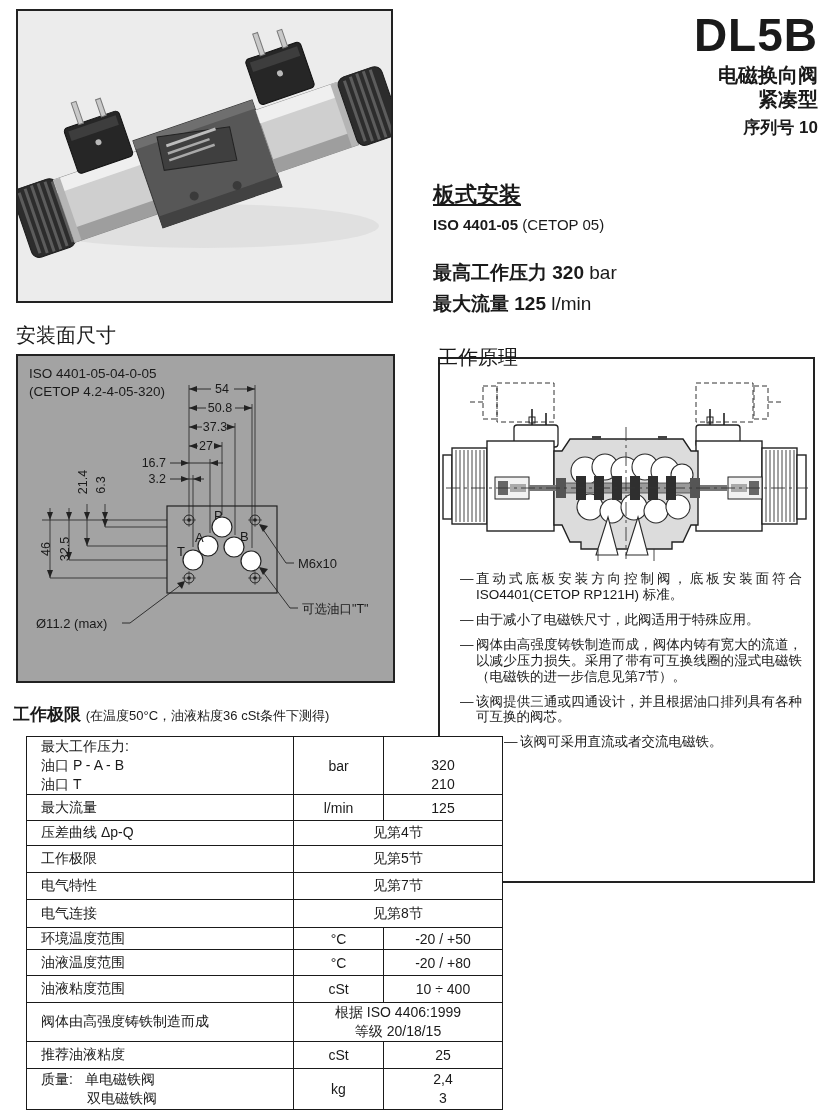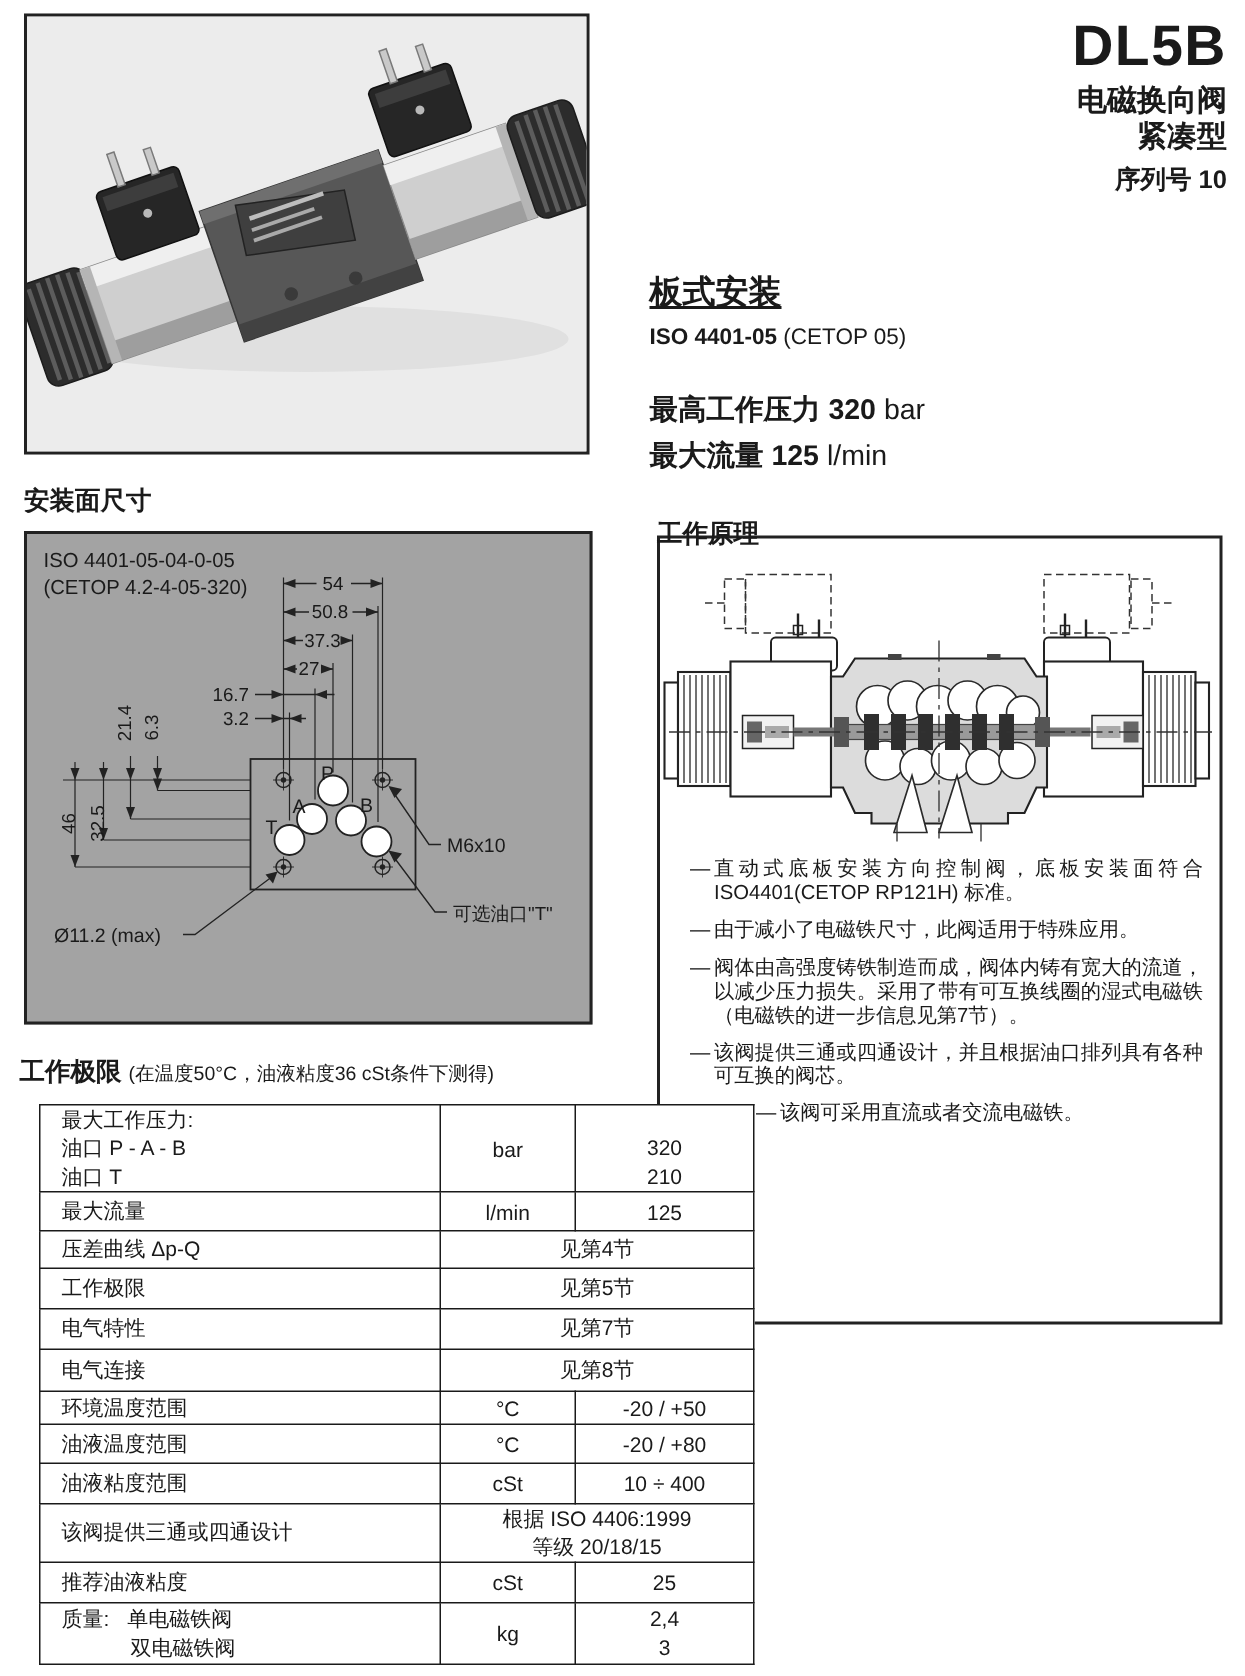--- a/index.html
+++ b/index.html
@@ -8,36 +8,36 @@
     position:relative; width:830px; height:1117px; background:#fff;
     font-family:"Liberation Sans","DejaVu Sans",sans-serif; color:#1a1a1a; overflow:hidden;
   }
   .abs { position:absolute; }
 
   
   .photo-box { left:16px; top:9px; width:377px; height:294px; border:2px solid #222; background:#ececec; z-index:1; }
 
   
   .title-block { left:520px; top:12px; width:298px; text-align:right; z-index:1; }
-  .model { font-size:38px; font-weight:bold; letter-spacing:1px; line-height:1.0; }
+  .model { font-size:46px; font-weight:bold; letter-spacing:1px; line-height:1.0; }
   .subtitle { font-size:20px; font-weight:bold; line-height:1.22; margin-top:5px; }
   .subtitle2 { font-size:20px; font-weight:bold; line-height:1.22; }
   .series { font-size:17px; font-weight:bold; margin-top:4px; }
 
   
   .intro { left:433px; top:180px; width:390px; z-index:1; }
   .intro .mount { font-size:22px; font-weight:bold;text-decoration:underline; }
   .intro .iso { font-size:15px; margin-top:6px; }
   .intro .iso b { font-weight:bold; }
   .intro .gap { height:22px; }
   .intro .line { font-size:19px; margin-top:5px; }
   .intro .line .zh { font-weight:bold; }
   .intro .line .val { font-weight:bold; }
 
-  .sec-heading { font-size:17px; font-weight:bold; z-index:3;text-align:right; }
+  .sec-heading { font-size:20px; font-weight:normal; z-index:3;text-align:right; }
   .mount-heading { left:16px; top:322px; }
   .principle-heading { left:438px; top:344px; }
 
   .dim-box { left:16px; top:354px; width:379px; height:329px; border:2px solid #222; background:#a3a3a3; z-index:1; }
   .principle-box { left:438px; top:357px; width:377px; height:526px; border:2px solid #222; background:#fff; z-index:0; }
 
   .bullets { position:absolute; left:20px; top:212px; width:342px; }
   .bullet { display:flex; margin-bottom:9px; font-size:13.5px; line-height:1.18; }
   .bullet .mark { width:16px; flex:0 0 16px; }
   .bullet .btext { flex:1; text-align:justify; }
@@ -400,21 +400,21 @@
       <td class="lbl cw1">油液温度范围</td>
       <td class="ctr cw2">°C</td>
       <td class="ctr cw3">-20 / +80</td>
     </tr>
     <tr style="height:27px;">
       <td class="lbl cw1">油液粘度范围</td>
       <td class="ctr cw2">cSt</td>
       <td class="ctr cw3">10 ÷ 400</td>
     </tr>
     <tr style="height:39px;">
-      <td class="lbl cw1">该阀提供三通或四通设计</td>
+      <td class="lbl cw1">阀体由高强度铸铁制造而成</td>
       <td class="ctr" colspan="2">
         <div class="mline">根据 ISO 4406:1999</div>
         <div class="mline">等级 20/18/15</div>
       </td>
     </tr>
     <tr style="height:27px;">
       <td class="lbl cw1">推荐油液粘度</td>
       <td class="ctr cw2">cSt</td>
       <td class="ctr cw3">25</td>
     </tr>

